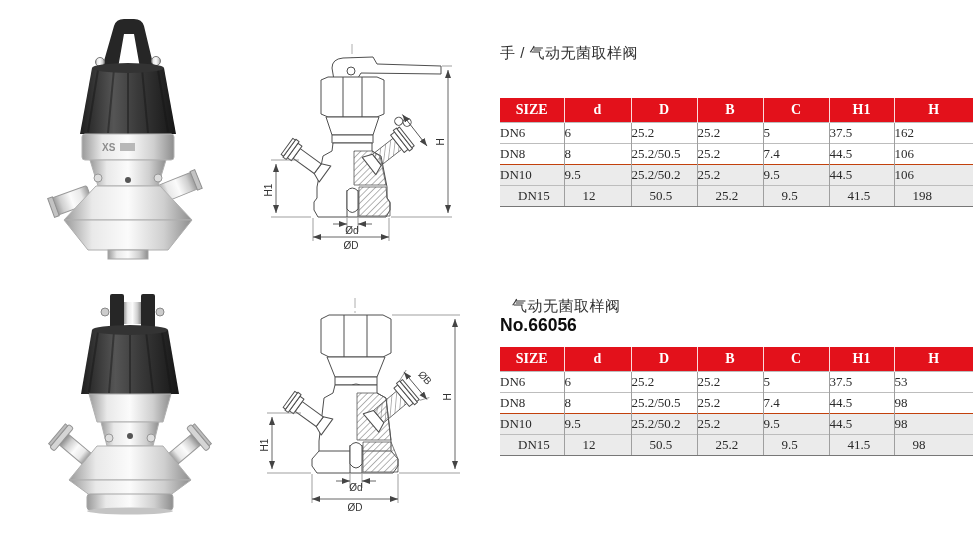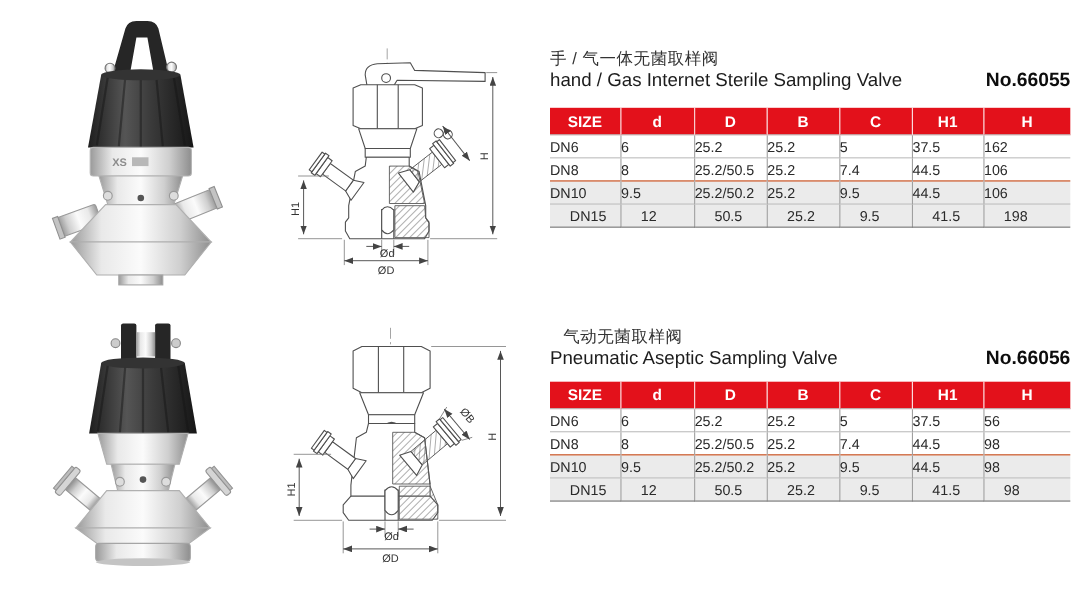--- a/index.html
+++ b/index.html
@@ -7,21 +7,21 @@
         font-family:"Liberation Sans",sans-serif;color:#222;}
   .abs{position:absolute;}
 
   
   .title-zh{font-size:15px;color:#333;letter-spacing:.5px;}
   .title-row{display:flex;justify-content:space-between;align-items:baseline;width:473px;}
   .title-en{font-size:17px;color:#1c1c1c;}
   .model-no{font-size:17.5px;font-weight:bold;color:#0d0d0d;}
 
   
-  table.spec{border-collapse:collapse;table-layout:fixed;width:473px;font-size:13px;}
+  table.spec{border-collapse:collapse;table-layout:fixed;width:473px;font-size:13px;font-family:Liberation Serif, serif;}
   table.spec th{background:var(--header-red,#e3111b);color:#fff;font-weight:bold;font-size:14px;
     height:24px;padding:0;text-align:center;border-right:1px solid rgba(255,255,255,.85);}
   table.spec th:last-child{border-right:none;}
   table.spec td{height:20px;padding:0;color:#2a2a2a;
     border-top:1px solid #bdbdbd;border-right:1px solid #9f9f9f;background:#fff;}
   table.spec td:last-child{border-right:none;}
   table.spec tr.alt td{background:var(--row-alt,#ebebeb);}
   table.spec tr.heavy td{border-top:1px solid #c2410c;}
   table.spec tbody tr:last-child td{border-bottom:1px solid #777;padding-left:18px;}
 
@@ -133,25 +133,21 @@
     <path class="ext" d="M92,178 V192 M103,178 V192"></path>
     <line class="dim" x1="78" y1="184" x2="92" y2="184" marker-end="url(#arr)"></line>
     <line class="dim" x1="117" y1="184" x2="103" y2="184" marker-end="url(#arr)"></line>
     <text class="dimt" x="97" y="194" text-anchor="middle">Ød</text>
 
     <path class="ext" d="M58,178 V201 M134,178 V201"></path>
     <line class="dim" x1="58" y1="197" x2="134" y2="197" marker-start="url(#arr)" marker-end="url(#arr)"></line>
     <text class="dimt" x="96" y="209" text-anchor="middle">ØD</text>
   </svg>
 
-  <div class="abs title-zh" style="left:500px;top:44px">手 / 气一体无菌取样阀</div>
-  <div class="abs title-row" style="left:500px;top:62px">
-    <span class="title-en">hand / Gas Internet Sterile Sampling Valve</span>
-    <span class="model-no">No.66055</span>
-  </div>
+  <div class="abs title-zh" style="left:500px;top:44px">手 / 气动无菌取样阀</div>
 
   <table class="spec abs" style="left:500px;top:98px">
     <colgroup>
         <col style="width:64px">
         <col style="width:67px">
         <col style="width:66px">
         <col style="width:66px">
         <col style="width:66px">
         <col style="width:65px">
         <col style="width:79px">
@@ -284,21 +280,20 @@
     <line class="dim" x1="121" y1="186" x2="107" y2="186" marker-end="url(#arr)"></line>
     <text class="dimt" x="101" y="196" text-anchor="middle">Ød</text>
 
     <path class="ext" d="M57,179 V208 M143,179 V208"></path>
     <line class="dim" x1="57" y1="204" x2="143" y2="204" marker-start="url(#arr)" marker-end="url(#arr)"></line>
     <text class="dimt" x="100" y="216" text-anchor="middle">ØD</text>
   </svg>
 
   <div class="abs title-zh" style="left:512px;top:297px">气动无菌取样阀</div>
   <div class="abs title-row" style="left:500px;top:315px">
-    <span class="title-en">Pneumatic Aseptic Sampling Valve</span>
     <span class="model-no">No.66056</span>
   </div>
 
   <table class="spec abs" style="left:500px;top:347px">
     <colgroup>
         <col style="width:64px">
         <col style="width:67px">
         <col style="width:66px">
         <col style="width:66px">
         <col style="width:66px">
@@ -317,21 +312,21 @@
       </tr>
     </thead>
     <tbody>
       <tr>
         <td>DN6</td>
         <td>6</td>
         <td>25.2</td>
         <td>25.2</td>
         <td>5</td>
         <td>37.5</td>
-        <td>56</td>
+        <td>53</td>
       </tr>
       <tr>
         <td>DN8</td>
         <td>8</td>
         <td>25.2/50.5</td>
         <td>25.2</td>
         <td>7.4</td>
         <td>44.5</td>
         <td>98</td>
       </tr>

